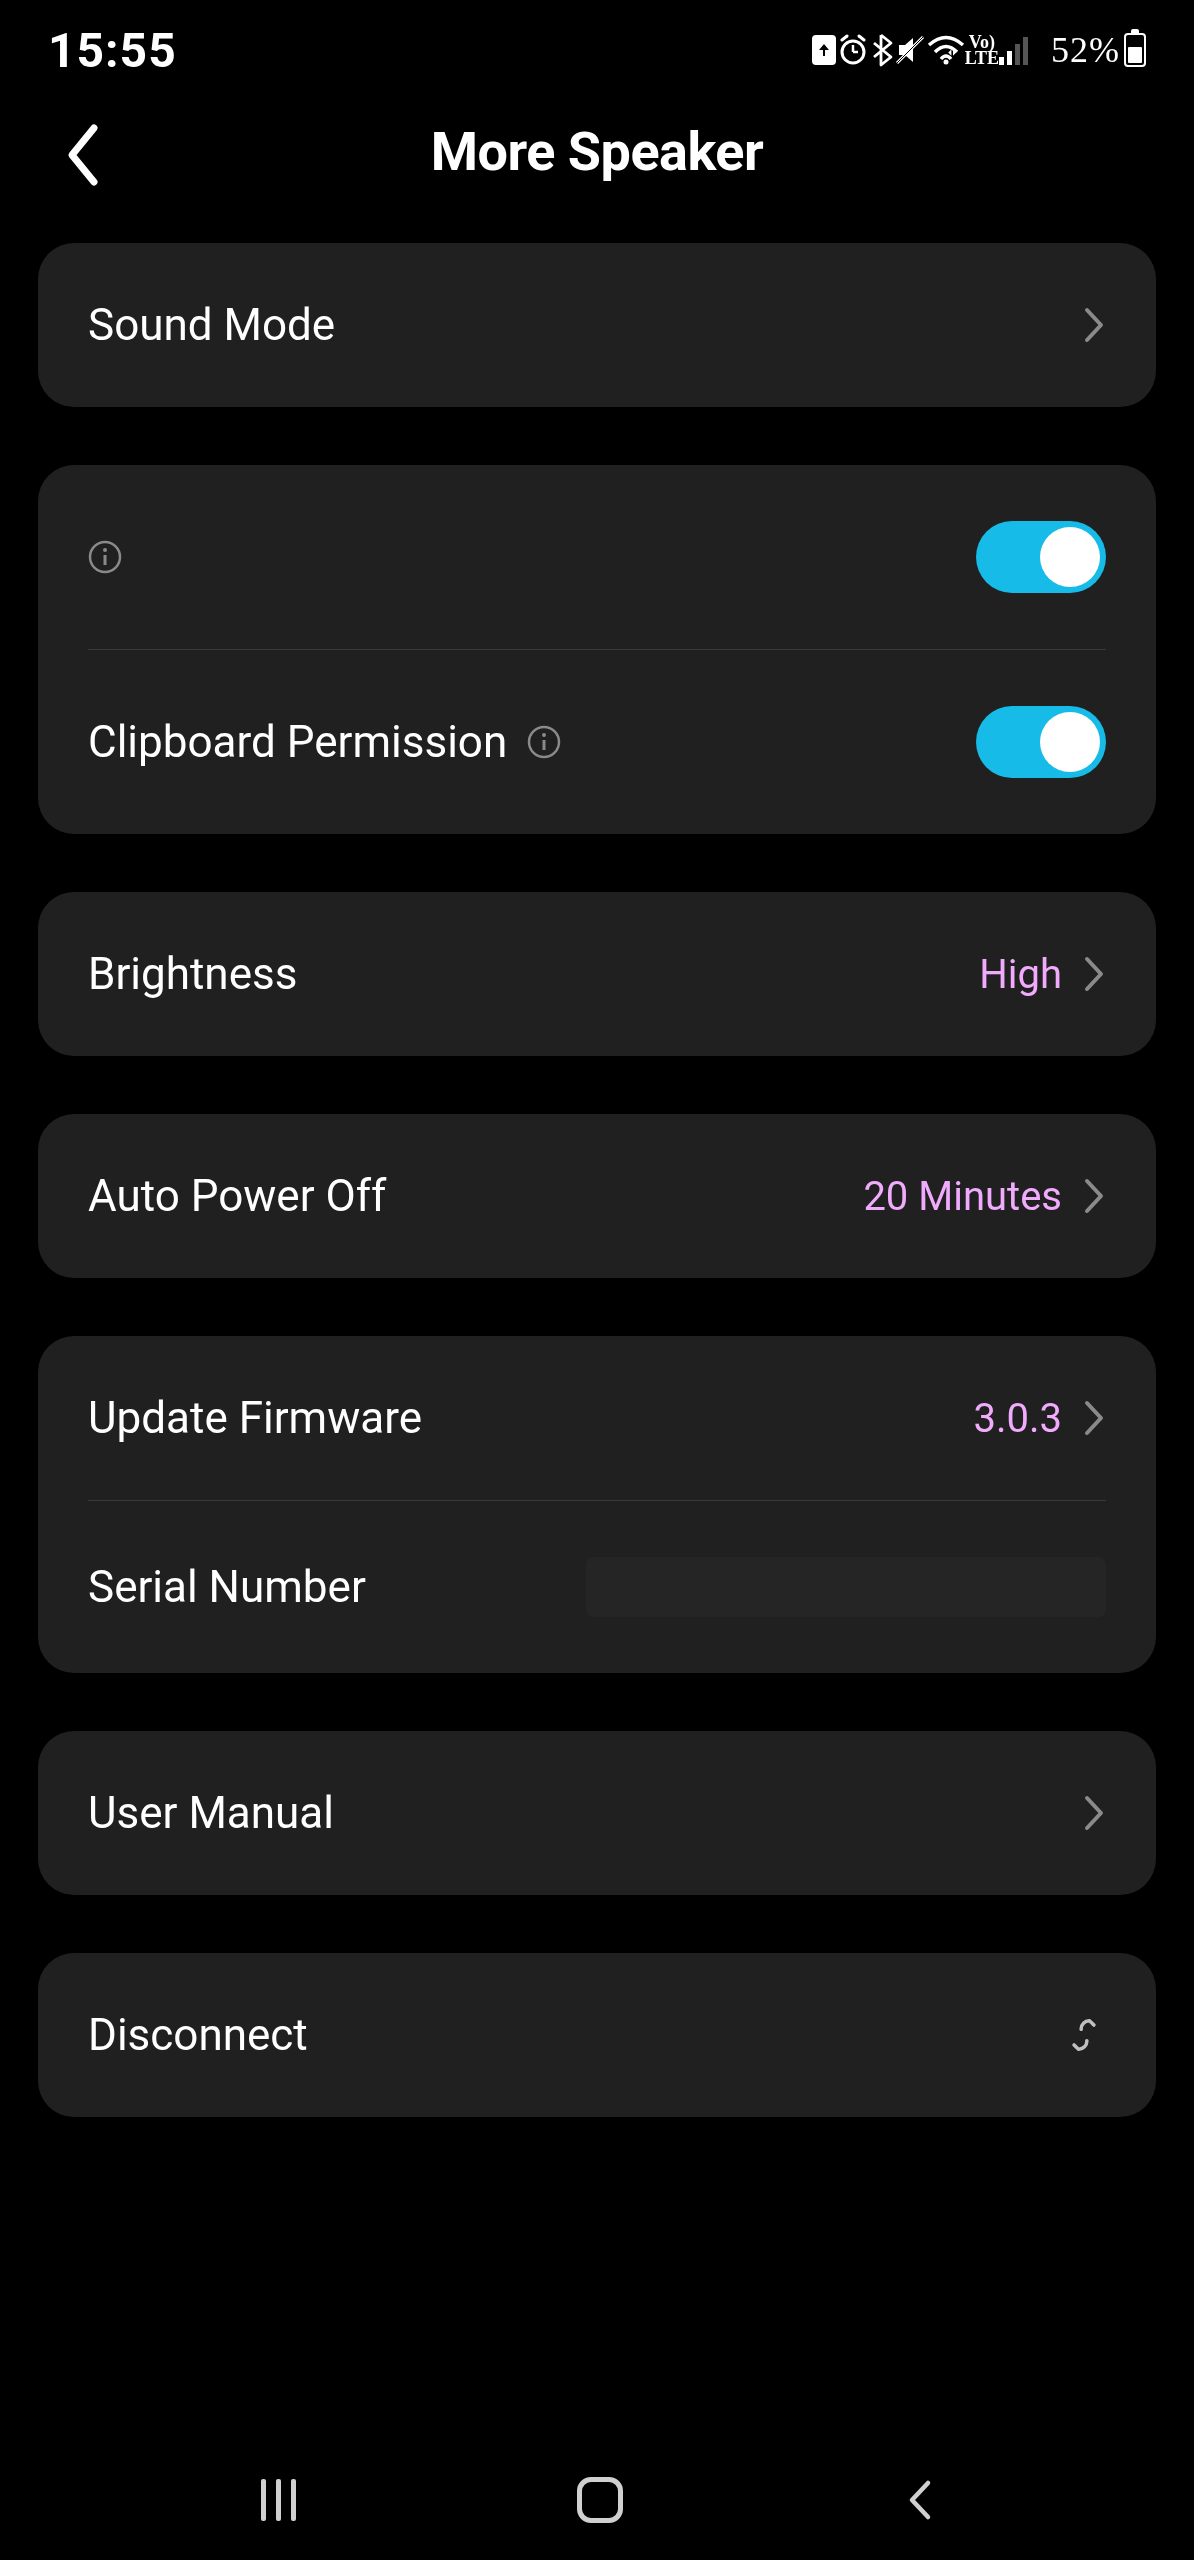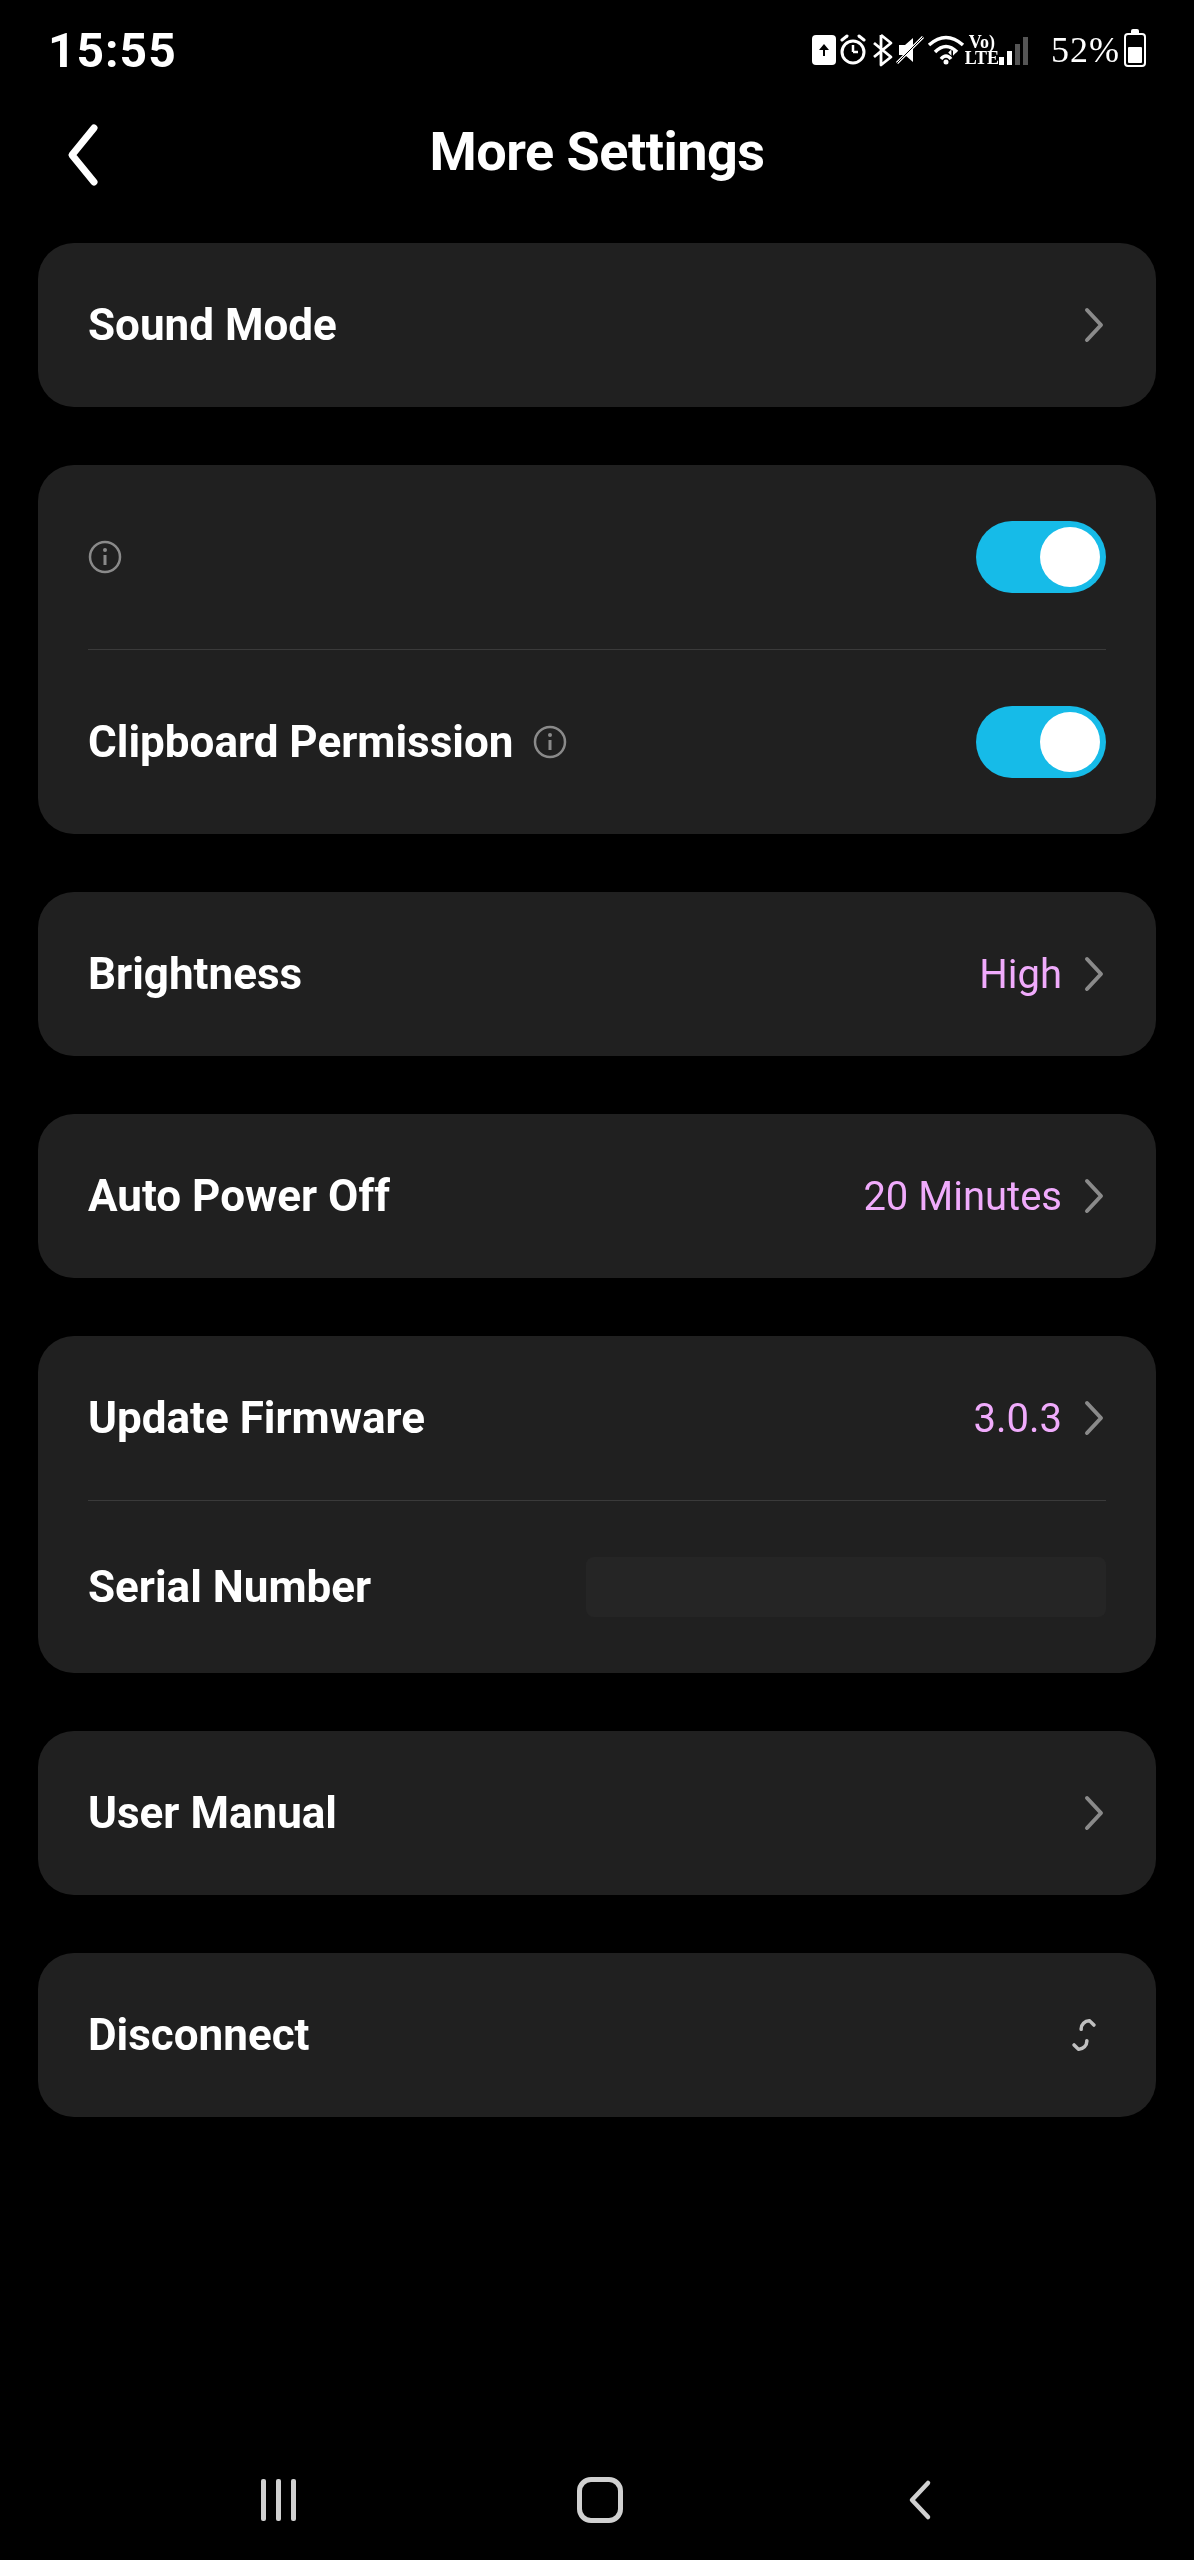--- a/index.html
+++ b/index.html
@@ -106,21 +106,21 @@
     .row {
       display: flex;
       align-items: center;
       justify-content: space-between;
       padding: 56px 50px;
       min-height: 156px;
     }
     
     .row-label {
       font-size: 44px;
-      font-weight: 700;
+      font-weight: 400;
       color: #ffffff;
       display: flex;
       align-items: center;
       gap: 20px;
     }
     
     .row-value {
       font-size: 40px;
       font-weight: 400;
       color: #f0abfc;
@@ -242,21 +242,21 @@
     <span class="battery-icon"></span>
   </div>
 </div>
 
 <div class="header">
   <div class="back-btn">
     <svg width="40" height="70" viewBox="0 0 40 70">
         <path d="M32 8 L10 35 L32 62" stroke="#ffffff" stroke-width="7" fill="none" stroke-linecap="round" stroke-linejoin="round"></path>
       </svg>
   </div>
-  <div class="header-title">More Settings</div>
+  <div class="header-title">More Speaker</div>
 </div>
 
 <div class="content">
 
   <div class="card">
     <div class="row">
       <div class="row-label">Sound Mode</div>
       <svg class="chevron" width="24" height="40" viewBox="0 0 24 40">
           <path d="M5 5 L19 20 L5 35" stroke="#8a8a8a" stroke-width="4" fill="none" stroke-linecap="round" stroke-linejoin="round"></path>
         </svg>

